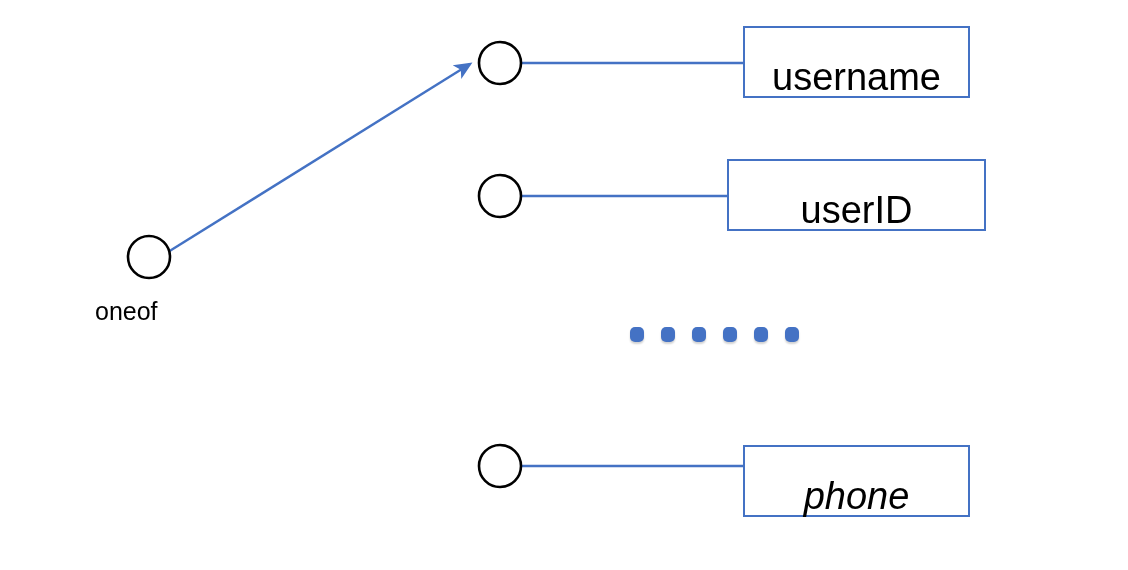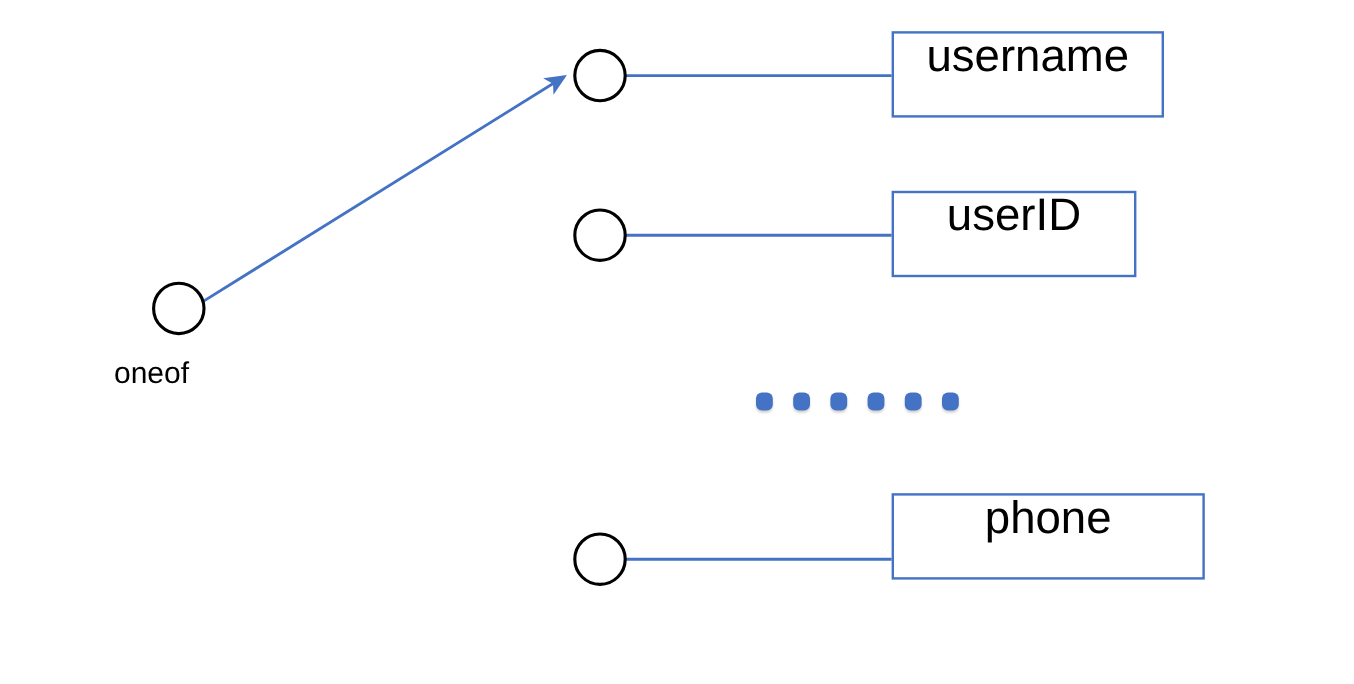--- a/index.html
+++ b/index.html
@@ -29,21 +29,21 @@
     font-size: 25px;
     line-height: 1;
     white-space: nowrap;
   }
   .field-box {
     position: absolute;
     box-sizing: border-box;
     background: #ffffff;
     border: 2px solid #4472C4;
     display: flex;
-    align-items: flex-start;
+    align-items: flex-end;
     justify-content: center;
   }
   .field-box-label {
     color: #000000;
     font-family: "Liberation Sans", sans-serif;
     font-size: 38px;
     line-height: 1;
     white-space: nowrap;
   }
   .ellipsis-dots {
@@ -87,25 +87,25 @@
     <line x1="520" y1="466" x2="744" y2="466" stroke="#4472C4" stroke-width="2.4"></line>
     <circle cx="500" cy="466" r="21" fill="#ffffff" stroke="#000000" stroke-width="2.6"></circle>
   </svg>
 
   <div class="node-label" style="left:95px; top:299px;">oneof</div>
 
   <div class="field-box" style="left:743px; top:26px; width:227px; height:72px;">
     <span class="field-box-label">username</span>
   </div>
 
-  <div class="field-box" style="left:743px; top:159px; width:204px; height:72px;">
+  <div class="field-box" style="left:727px; top:159px; width:259px; height:72px;">
     <span class="field-box-label">userID</span>
   </div>
 
-  <div class="field-box" style="left:743px; top:411px; width:261px; height:72px;">
+  <div class="field-box" style="left:743px; top:445px; width:227px; height:72px;font-style:italic;">
     <span class="field-box-label">phone</span>
   </div>
 
   <div class="ellipsis-dots" id="ellipsis" style="left:630px; top:327px;">
       <span class="ellipsis-dot" style="background: rgb(68, 114, 196);"></span>
       <span class="ellipsis-dot" style="background: rgb(68, 114, 196);"></span>
       <span class="ellipsis-dot" style="background: rgb(68, 114, 196);"></span>
       <span class="ellipsis-dot" style="background: rgb(68, 114, 196);"></span>
       <span class="ellipsis-dot" style="background: rgb(68, 114, 196);"></span>
       <span class="ellipsis-dot" style="background: rgb(68, 114, 196);"></span>

